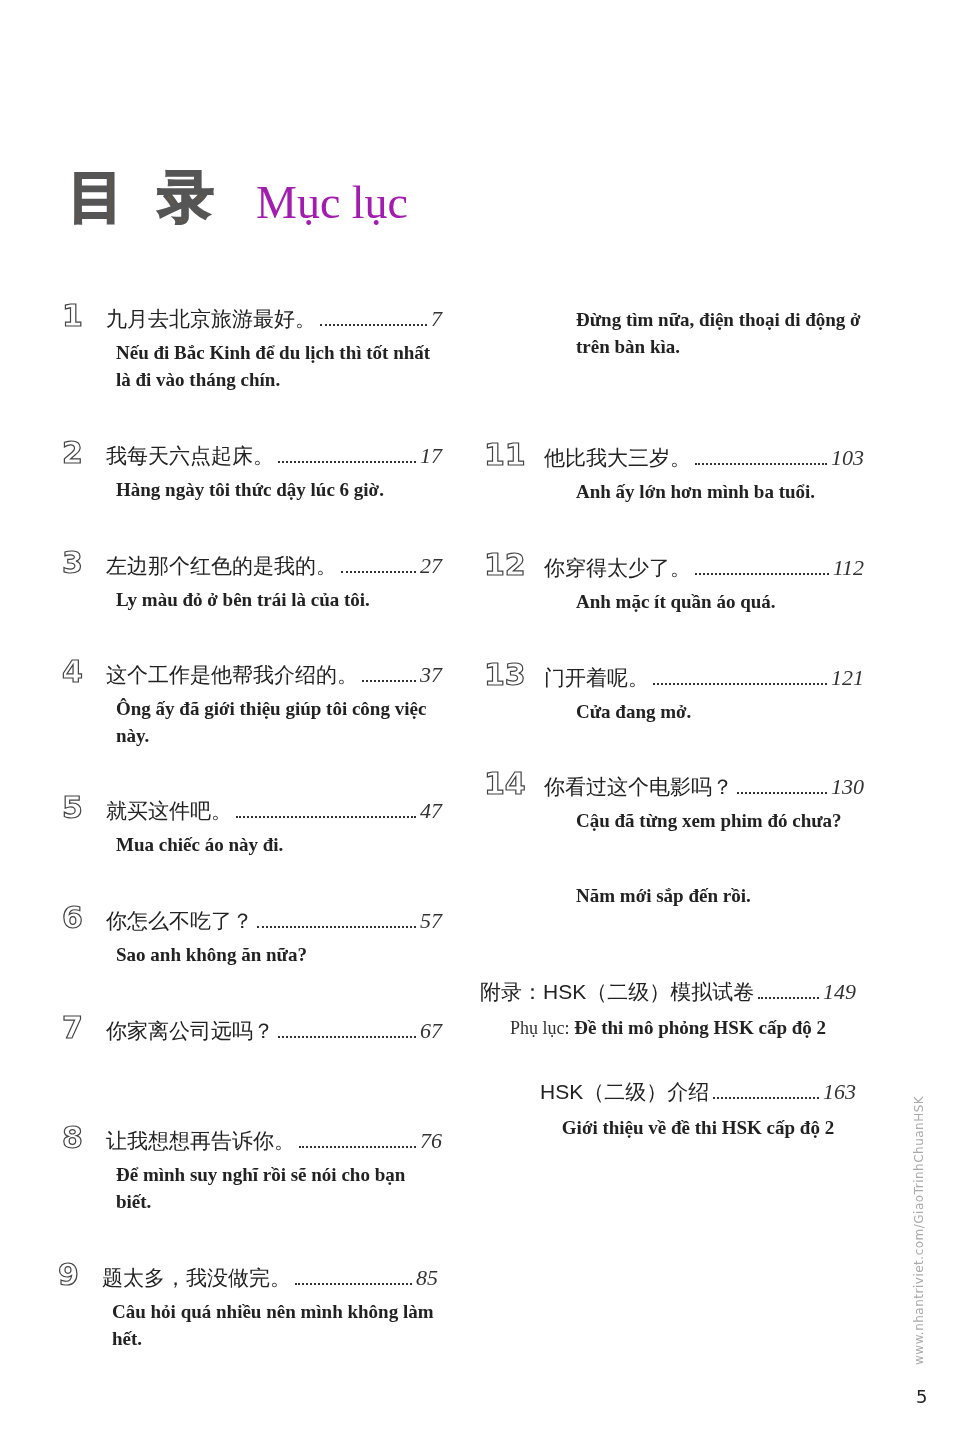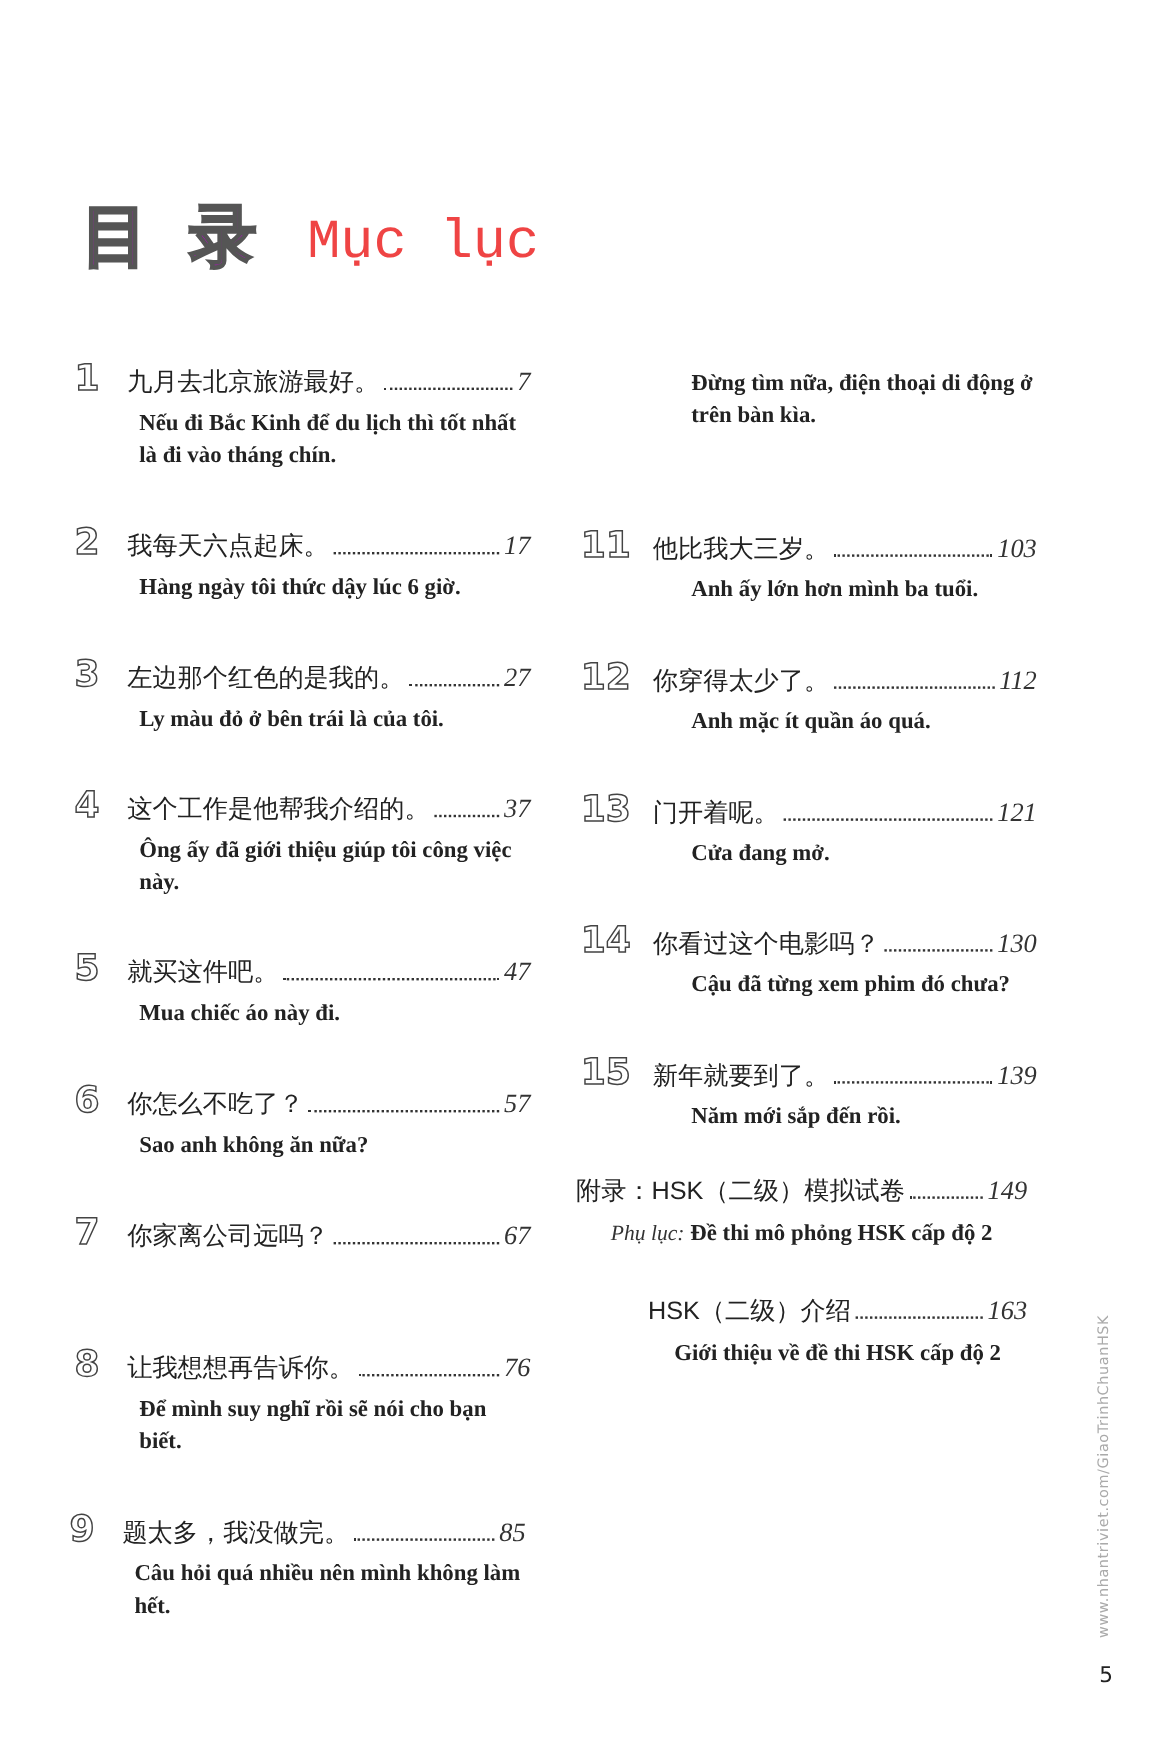--- a/index.html
+++ b/index.html
@@ -4,43 +4,43 @@
 <style>
   html, body { margin: 0; padding: 0; }
   body {
     width: 960px; height: 1452px; position: relative;
     background: #ffffff; color: #1a1a1a;
     font-family: "Liberation Serif", serif;
     overflow: hidden;
   }
   .title-wrap { position: absolute; left: 68px; top: 160px; display: flex; align-items: center; }
   .title-cn {
-    font-family: "DejaVu Sans", sans-serif; font-size: 56px; color: #a21caf;
+    font-family: "DejaVu Sans", sans-serif; font-size: 56px; color: #a16207;
     -webkit-text-stroke: 2px #555; letter-spacing: 34px; font-weight: bold;
   }
-  .title-vi { font-family: Liberation Mono, monospace; font-size: 46px; color: #ef4444; margin-left: 8px; margin-top: 8px; }
+  .title-vi { font-family: Liberation Serif, serif; font-size: 46px; color: #a21caf; margin-left: 8px; margin-top: 8px; }
 
   .entry { position: absolute; width: 380px; }
   .entry .row { display: flex; align-items: baseline; }
   .num {
     font-family: "DejaVu Sans", sans-serif; font-weight: bold; font-size: 30px;
     color: #fff; -webkit-text-stroke: 1.2px #444; width: 44px; flex: none;
   }
   .num.wide { width: 60px; }
   .cn { font-family: Liberation Sans, sans-serif; font-size: 21px; color: #222; white-space: nowrap; }
   .dots { flex: 1; border-bottom: 2px dotted #333; margin: 0 4px 5px 4px; min-width: 8px; }
   .page { font-style: italic; font-size: 22px; color: #333; white-space: nowrap; }
   .vi { font-size: 19px; font-weight: bold; color: #222; line-height: 27px; margin-top: 6px; }
   .entry-left .vi { margin-left: 54px; }
   .entry-right .vi { margin-left: 92px; }
 
   .appendix { position: absolute; left: 480px; width: 376px; text-align: center; }
   .appendix .row { display: flex; align-items: baseline; }
   .appendix .cn { font-size: 21px; }
-  .appendix .label { font-size: 18px; color: #333; font-style: italic; }
+  .appendix .label { font-size: 18px; color: #333; }
   .appendix .vi { margin-left: 0; margin-top: 8px; }
 
   .watermark {
     position: absolute; left: 912px; top: 1365px; transform-origin: left top;
     transform: rotate(-90deg); font-family: "DejaVu Sans", sans-serif;
     font-size: 12px; color: #aaa; white-space: nowrap; letter-spacing: 0.5px;
   }
   .page-number { position: absolute; left: 916px; top: 1386px; font-family: "DejaVu Sans", sans-serif; font-size: 18px; color: #222; }
 </style>
 </head>
@@ -165,26 +165,20 @@
 <div class="entry entry-right" style="left:484px; top:766px;">
   <div class="row">
       <span class="num wide">14</span>
       <span class="cn">你看过这个电影吗？</span>
       <span class="dots"></span>
       <span class="page">130</span>
     </div>
   <div class="vi">Cậu đã từng xem phim đó chưa?</div>
 </div>
 <div class="entry entry-right" style="left:484px; top:876px;">
-  <div class="row">
-      <span class="num wide">15</span>
-      <span class="cn">新年就要到了。</span>
-      <span class="dots"></span>
-      <span class="page">139</span>
-    </div>
   <div class="vi">Năm mới sắp đến rồi.</div>
 </div>
 
 <div class="appendix" style="top:978px;">
   <div class="row">
       <span class="cn">附录：HSK（二级）模拟试卷</span>
       <span class="dots"></span>
       <span class="page">149</span>
     </div>
   <div class="vi"><span class="label" style="font-weight:normal;">Phụ lục:</span> <span>Đề thi mô phỏng HSK cấp độ 2</span></div>

